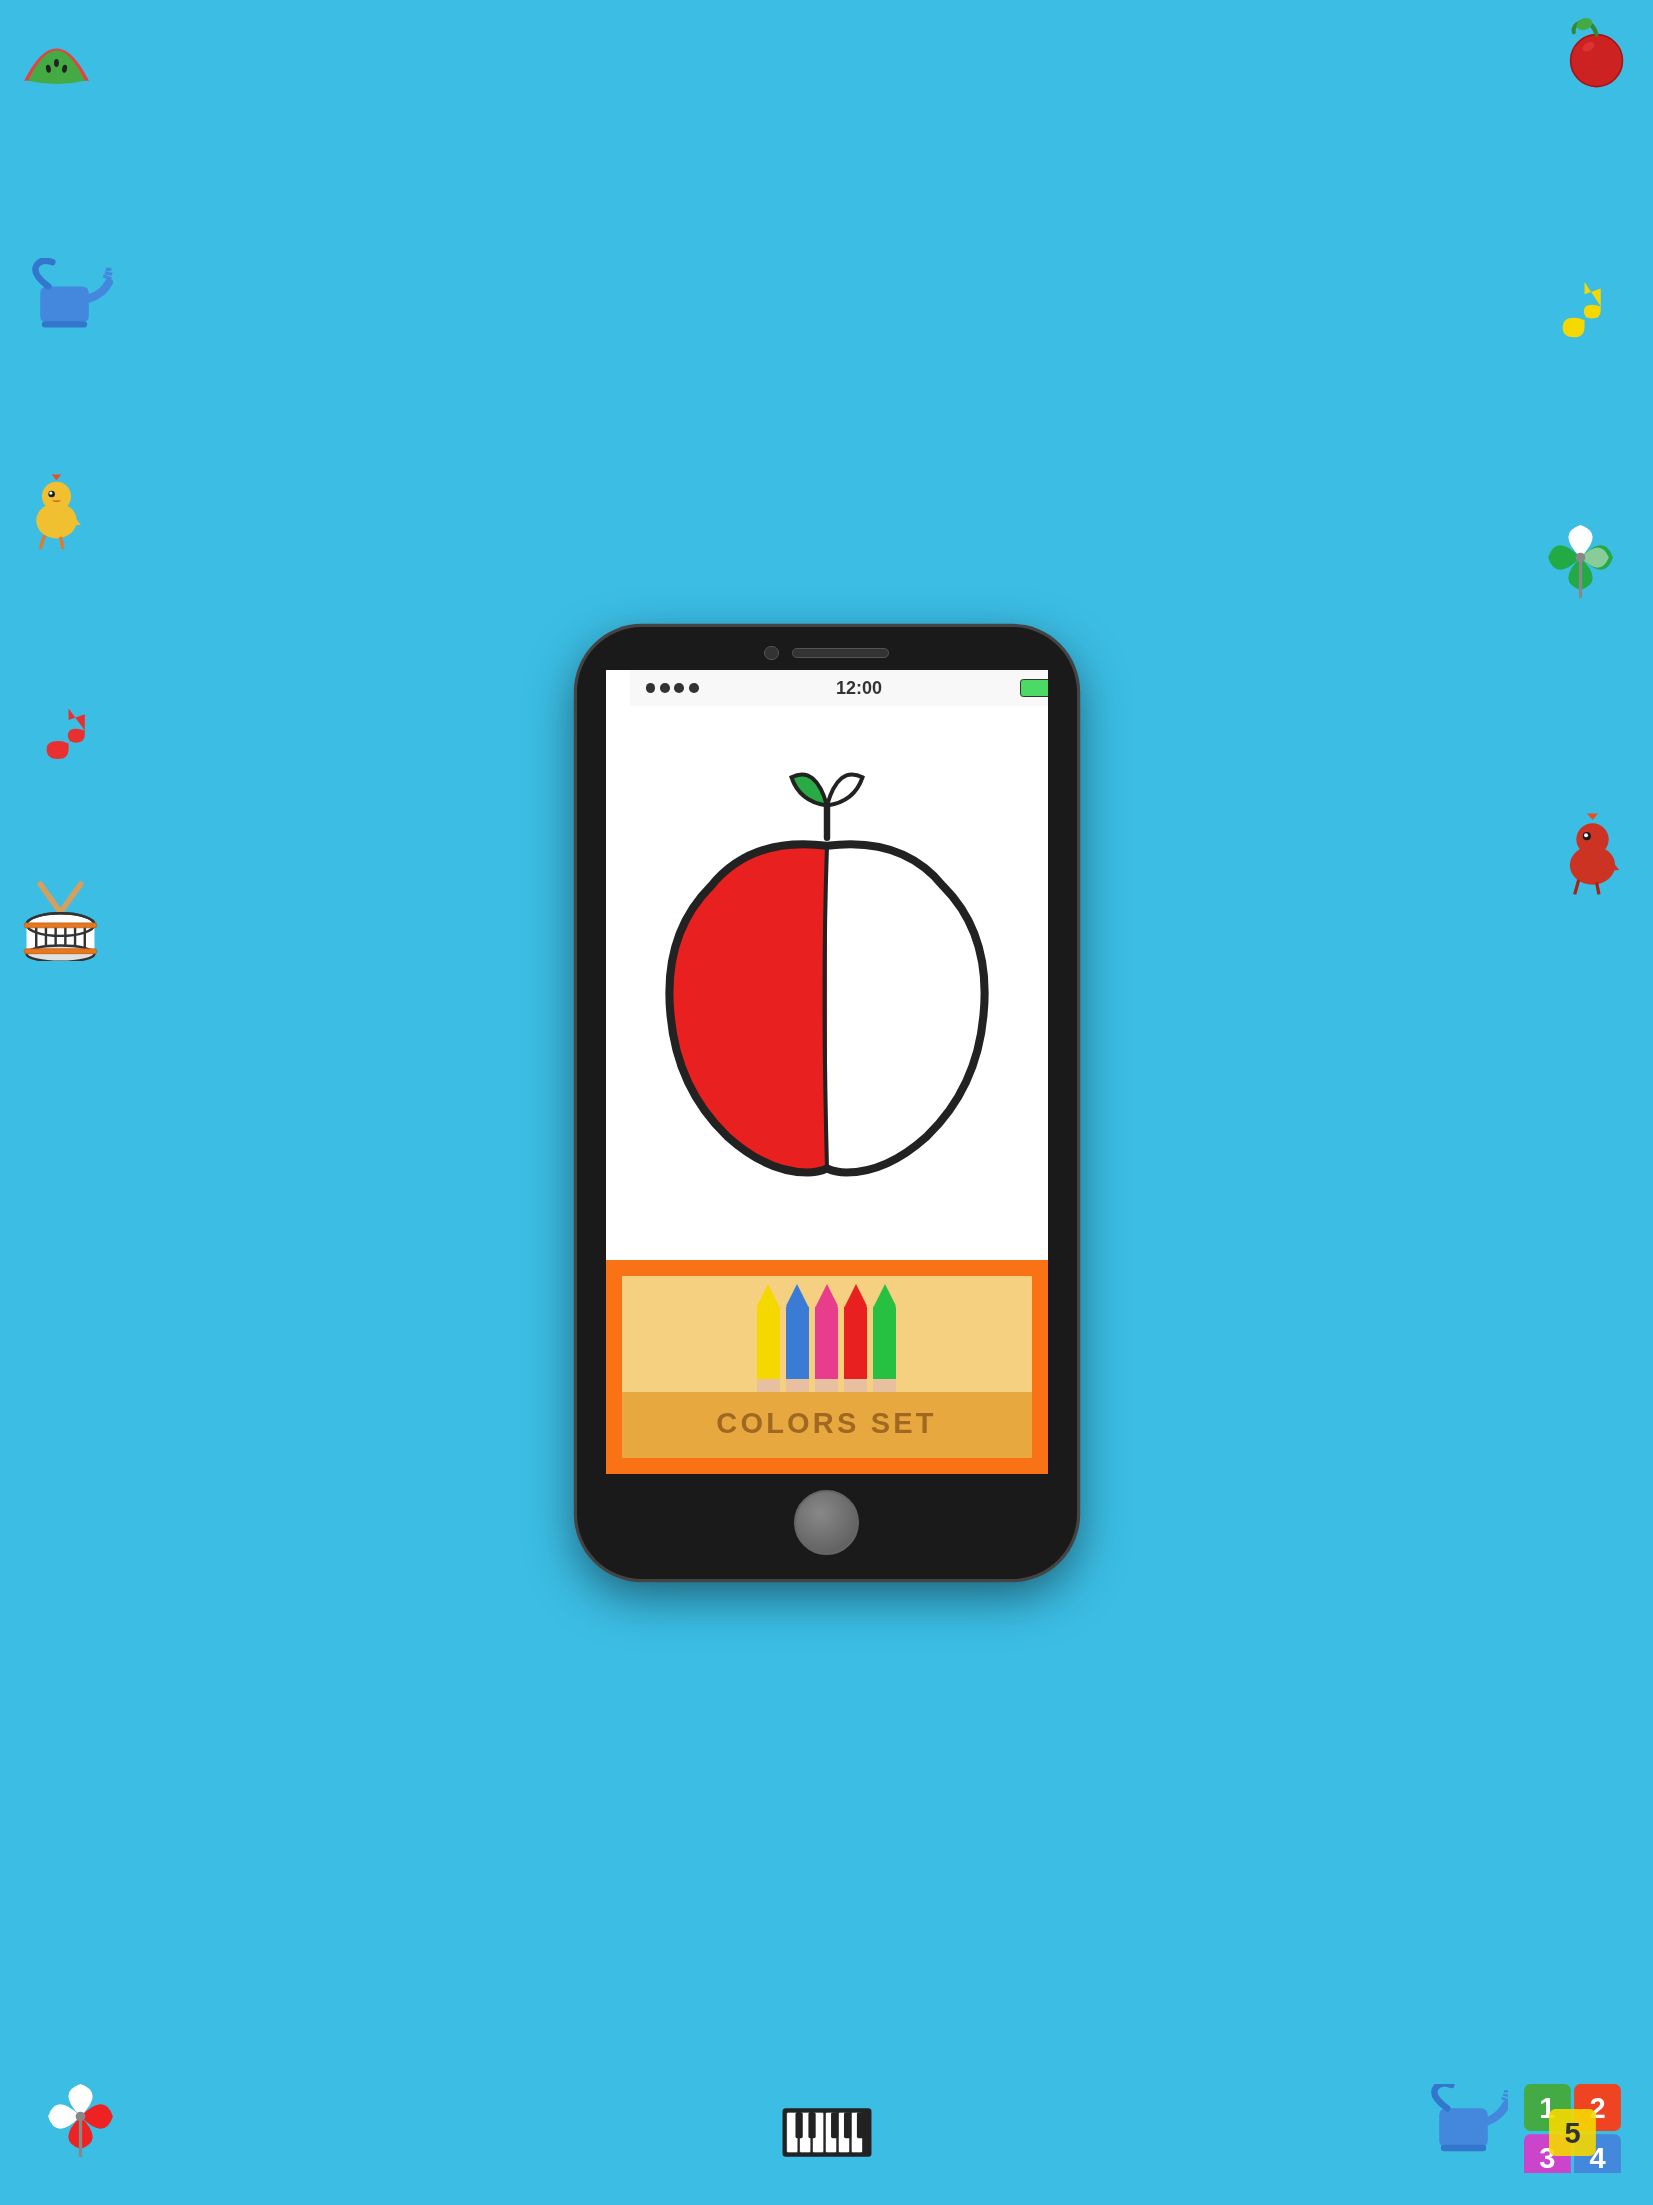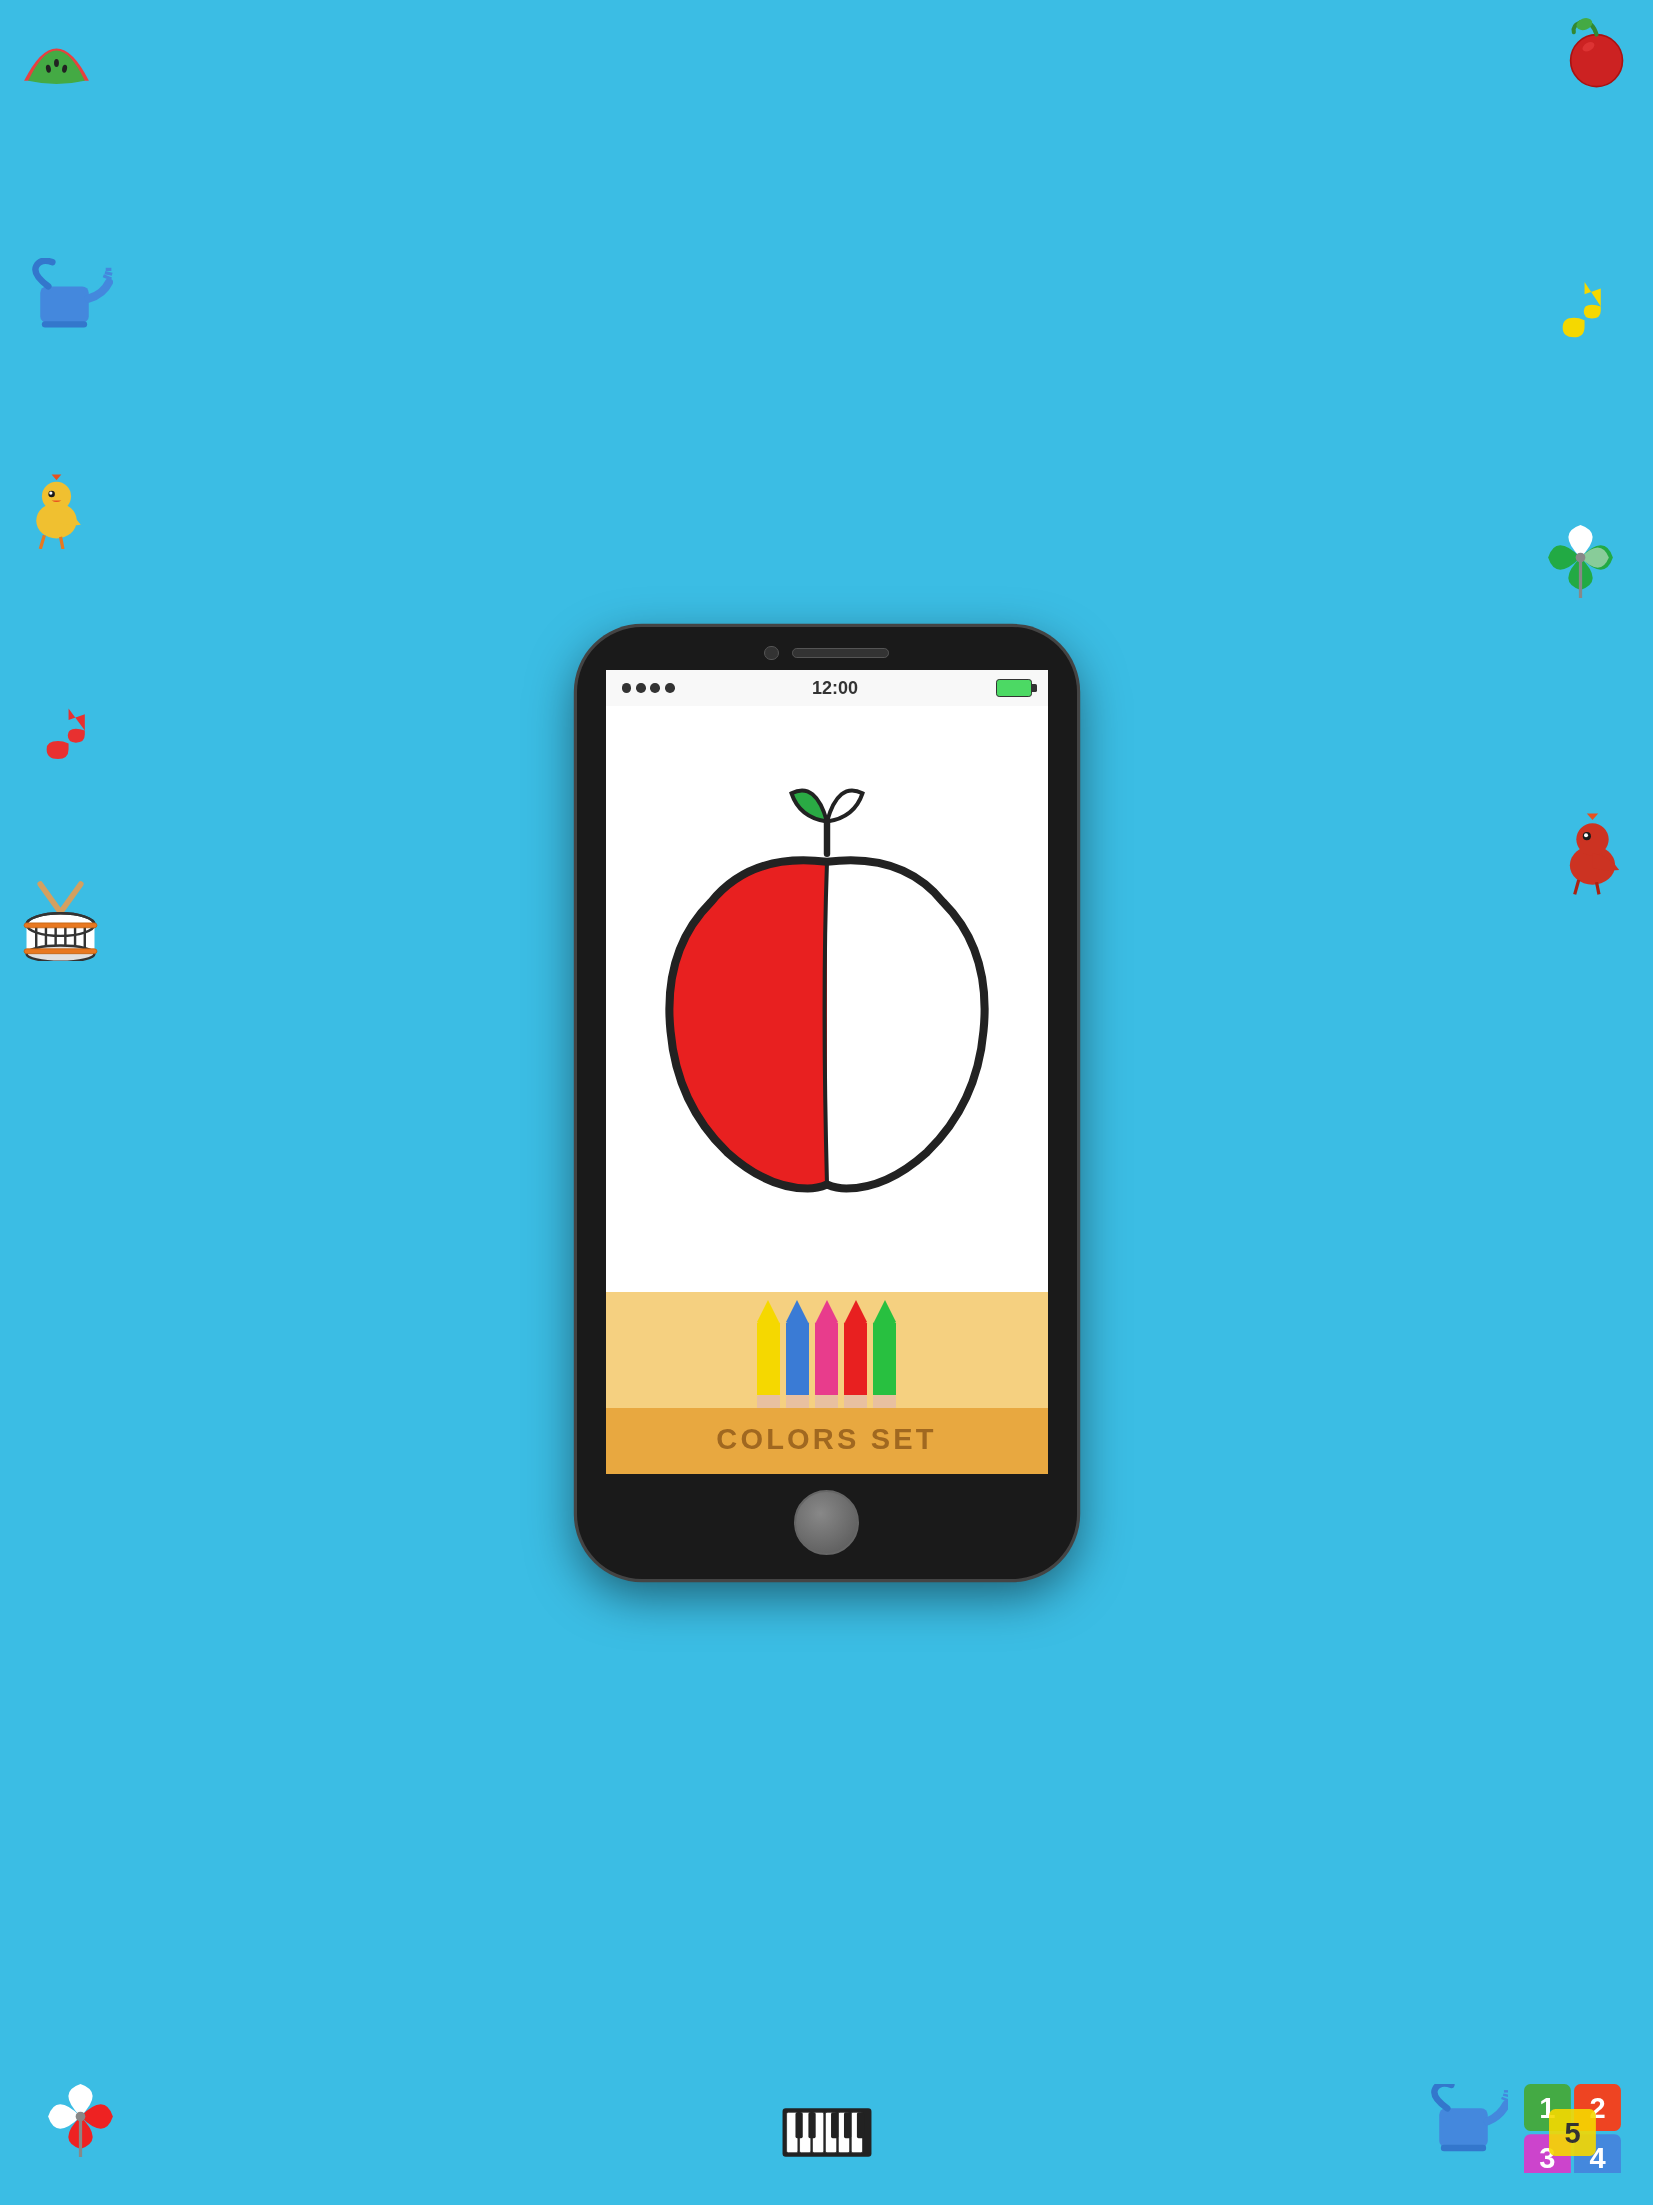--- a/index.html
+++ b/index.html
@@ -82,20 +82,21 @@
     
     .status-bar {
       width: 100%;
       height: 36px;
       background: #f8f8f8;
       display: flex;
       align-items: center;
       justify-content: space-between;
       padding: 12px 16px;
       flex-shrink: 0;
+      margin-left: 24px;
     }
 
     .status-dots {
       display: flex;
       gap: 4.8px;
     }
 
     .status-dot {
       width: 9.7px;
       height: 9.7px;
@@ -143,21 +144,21 @@
     
     .apple-svg {
       width: 100%;
       height: 100%;
     }
 
     
     .pencils-area {
       background: #f97316;
       width: 100%;
-      padding: 0;
+      padding: 16px;
       flex-shrink: 0;
     }
 
     .pencils-tray {
       background: #f5d080;
       width: 100%;
       display: flex;
       justify-content: center;
       align-items: flex-end;
       padding: 8px 16px 0 16px;

